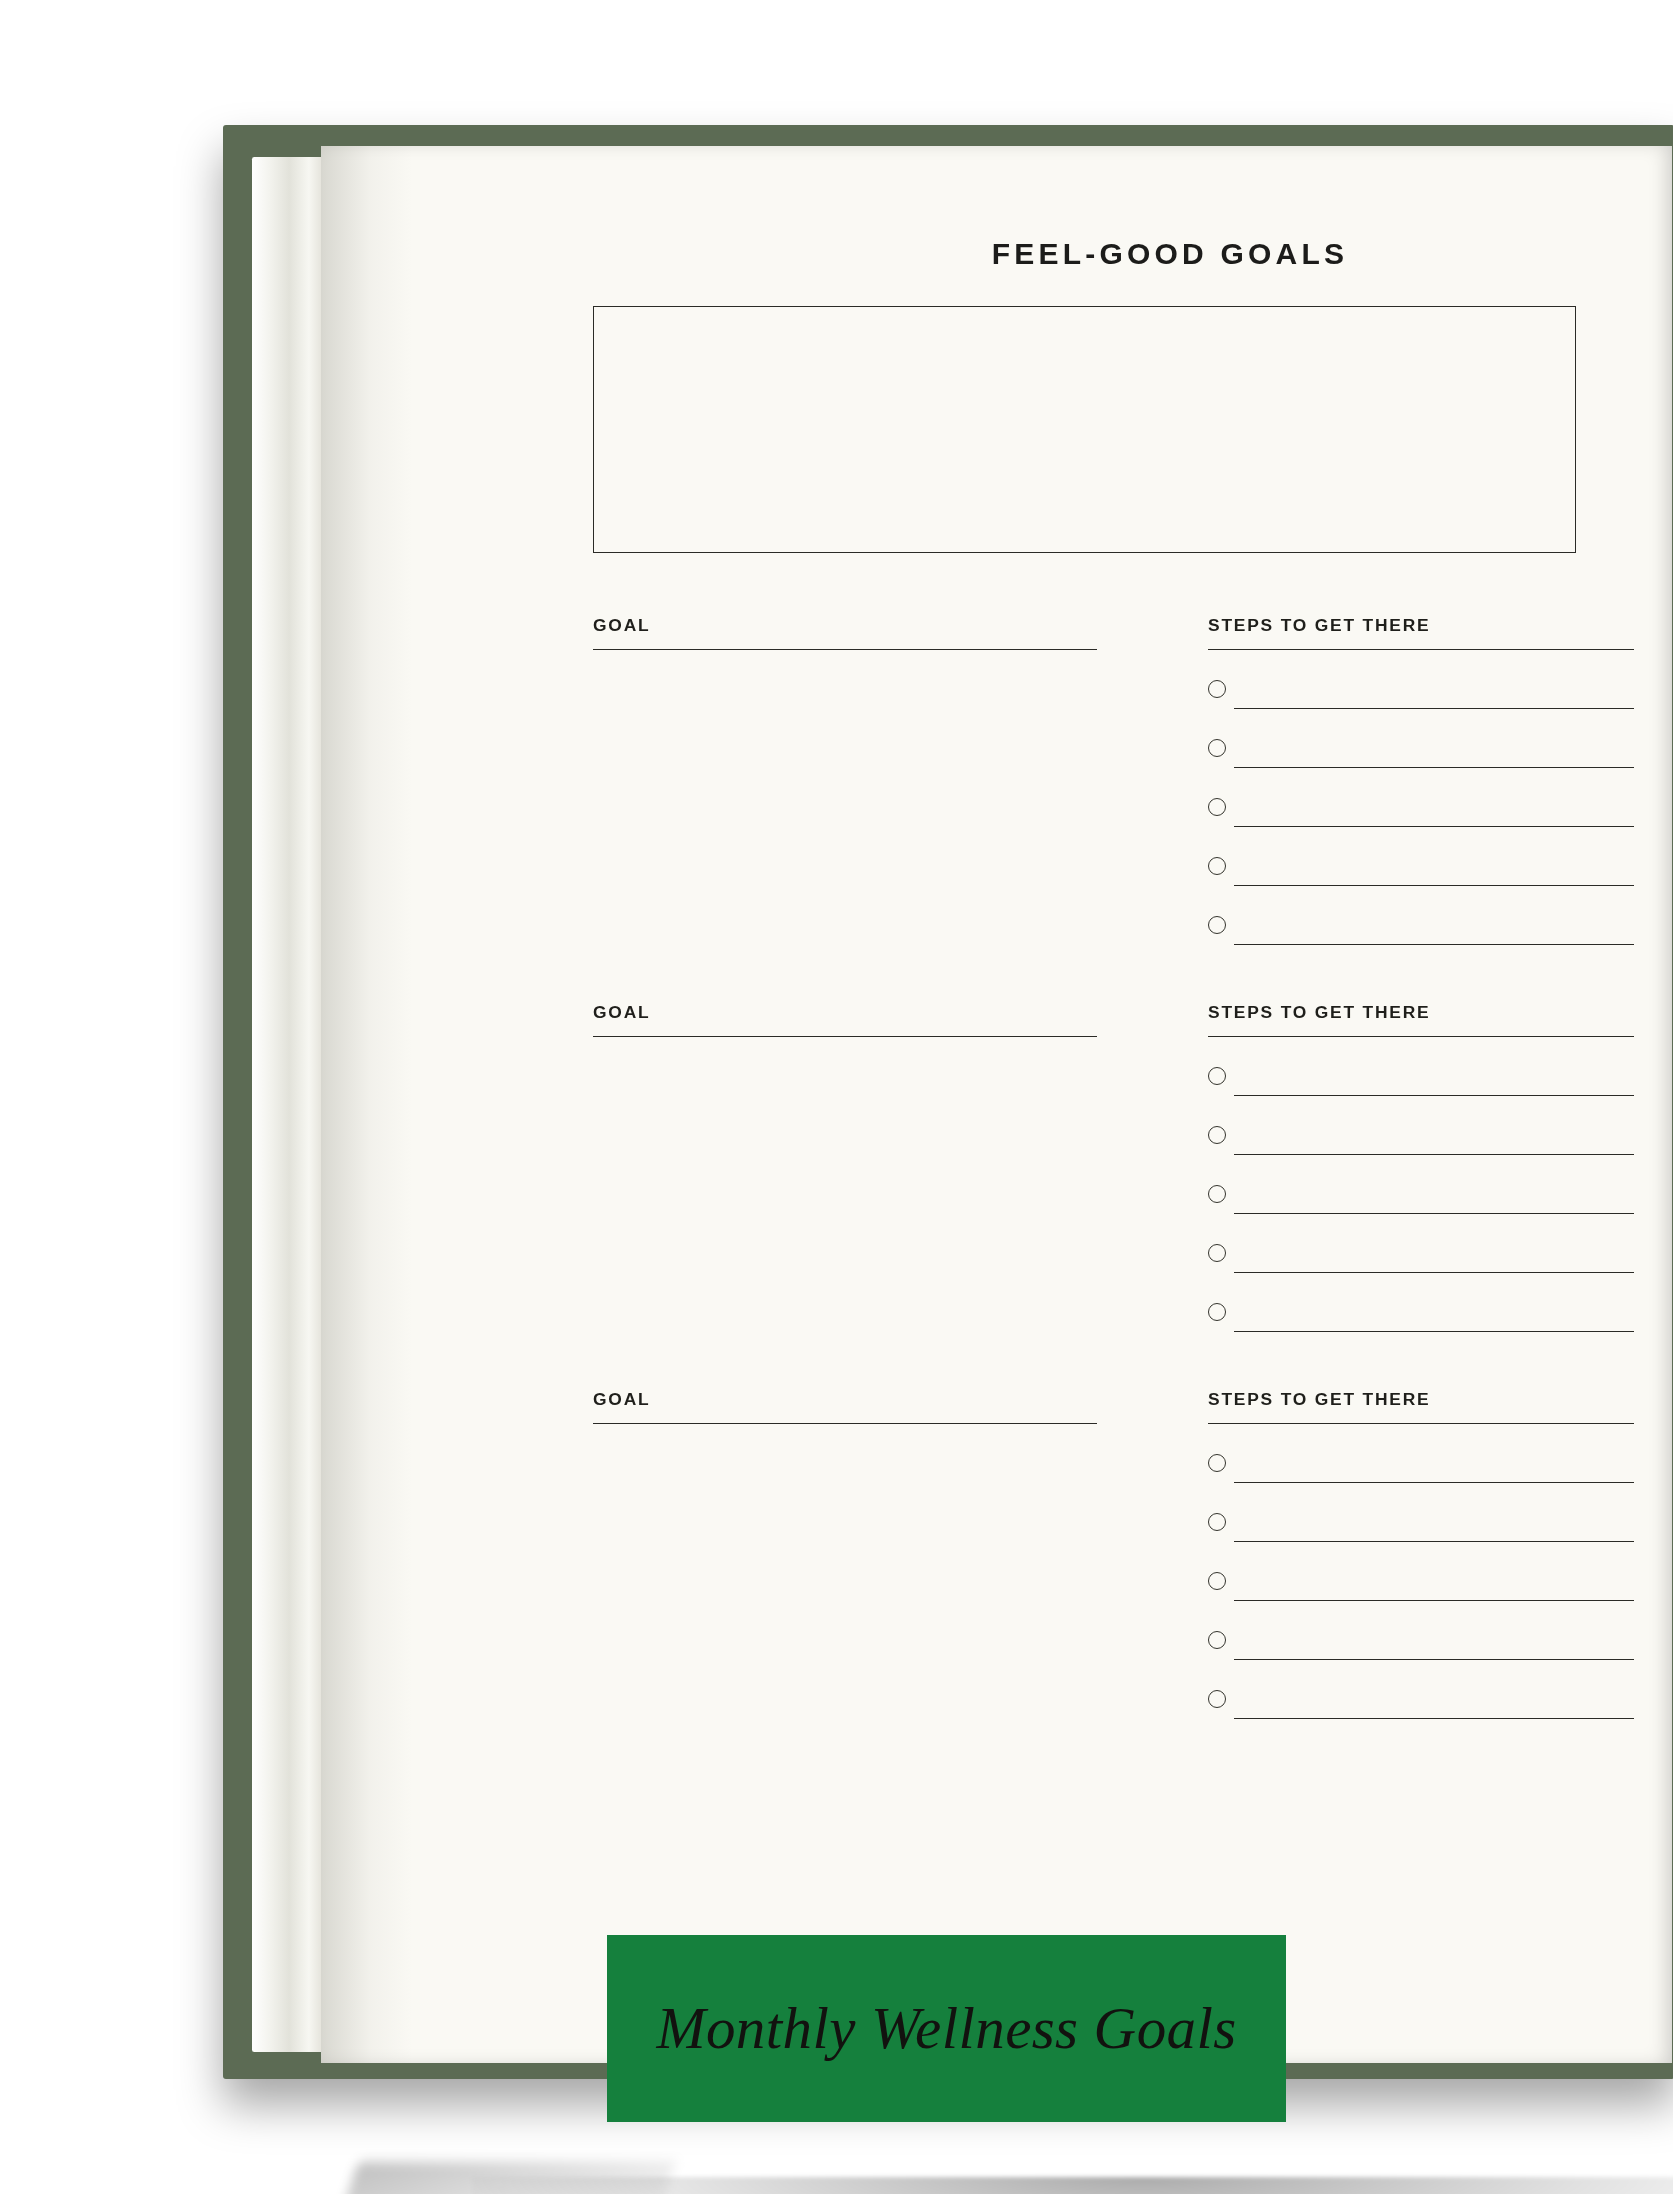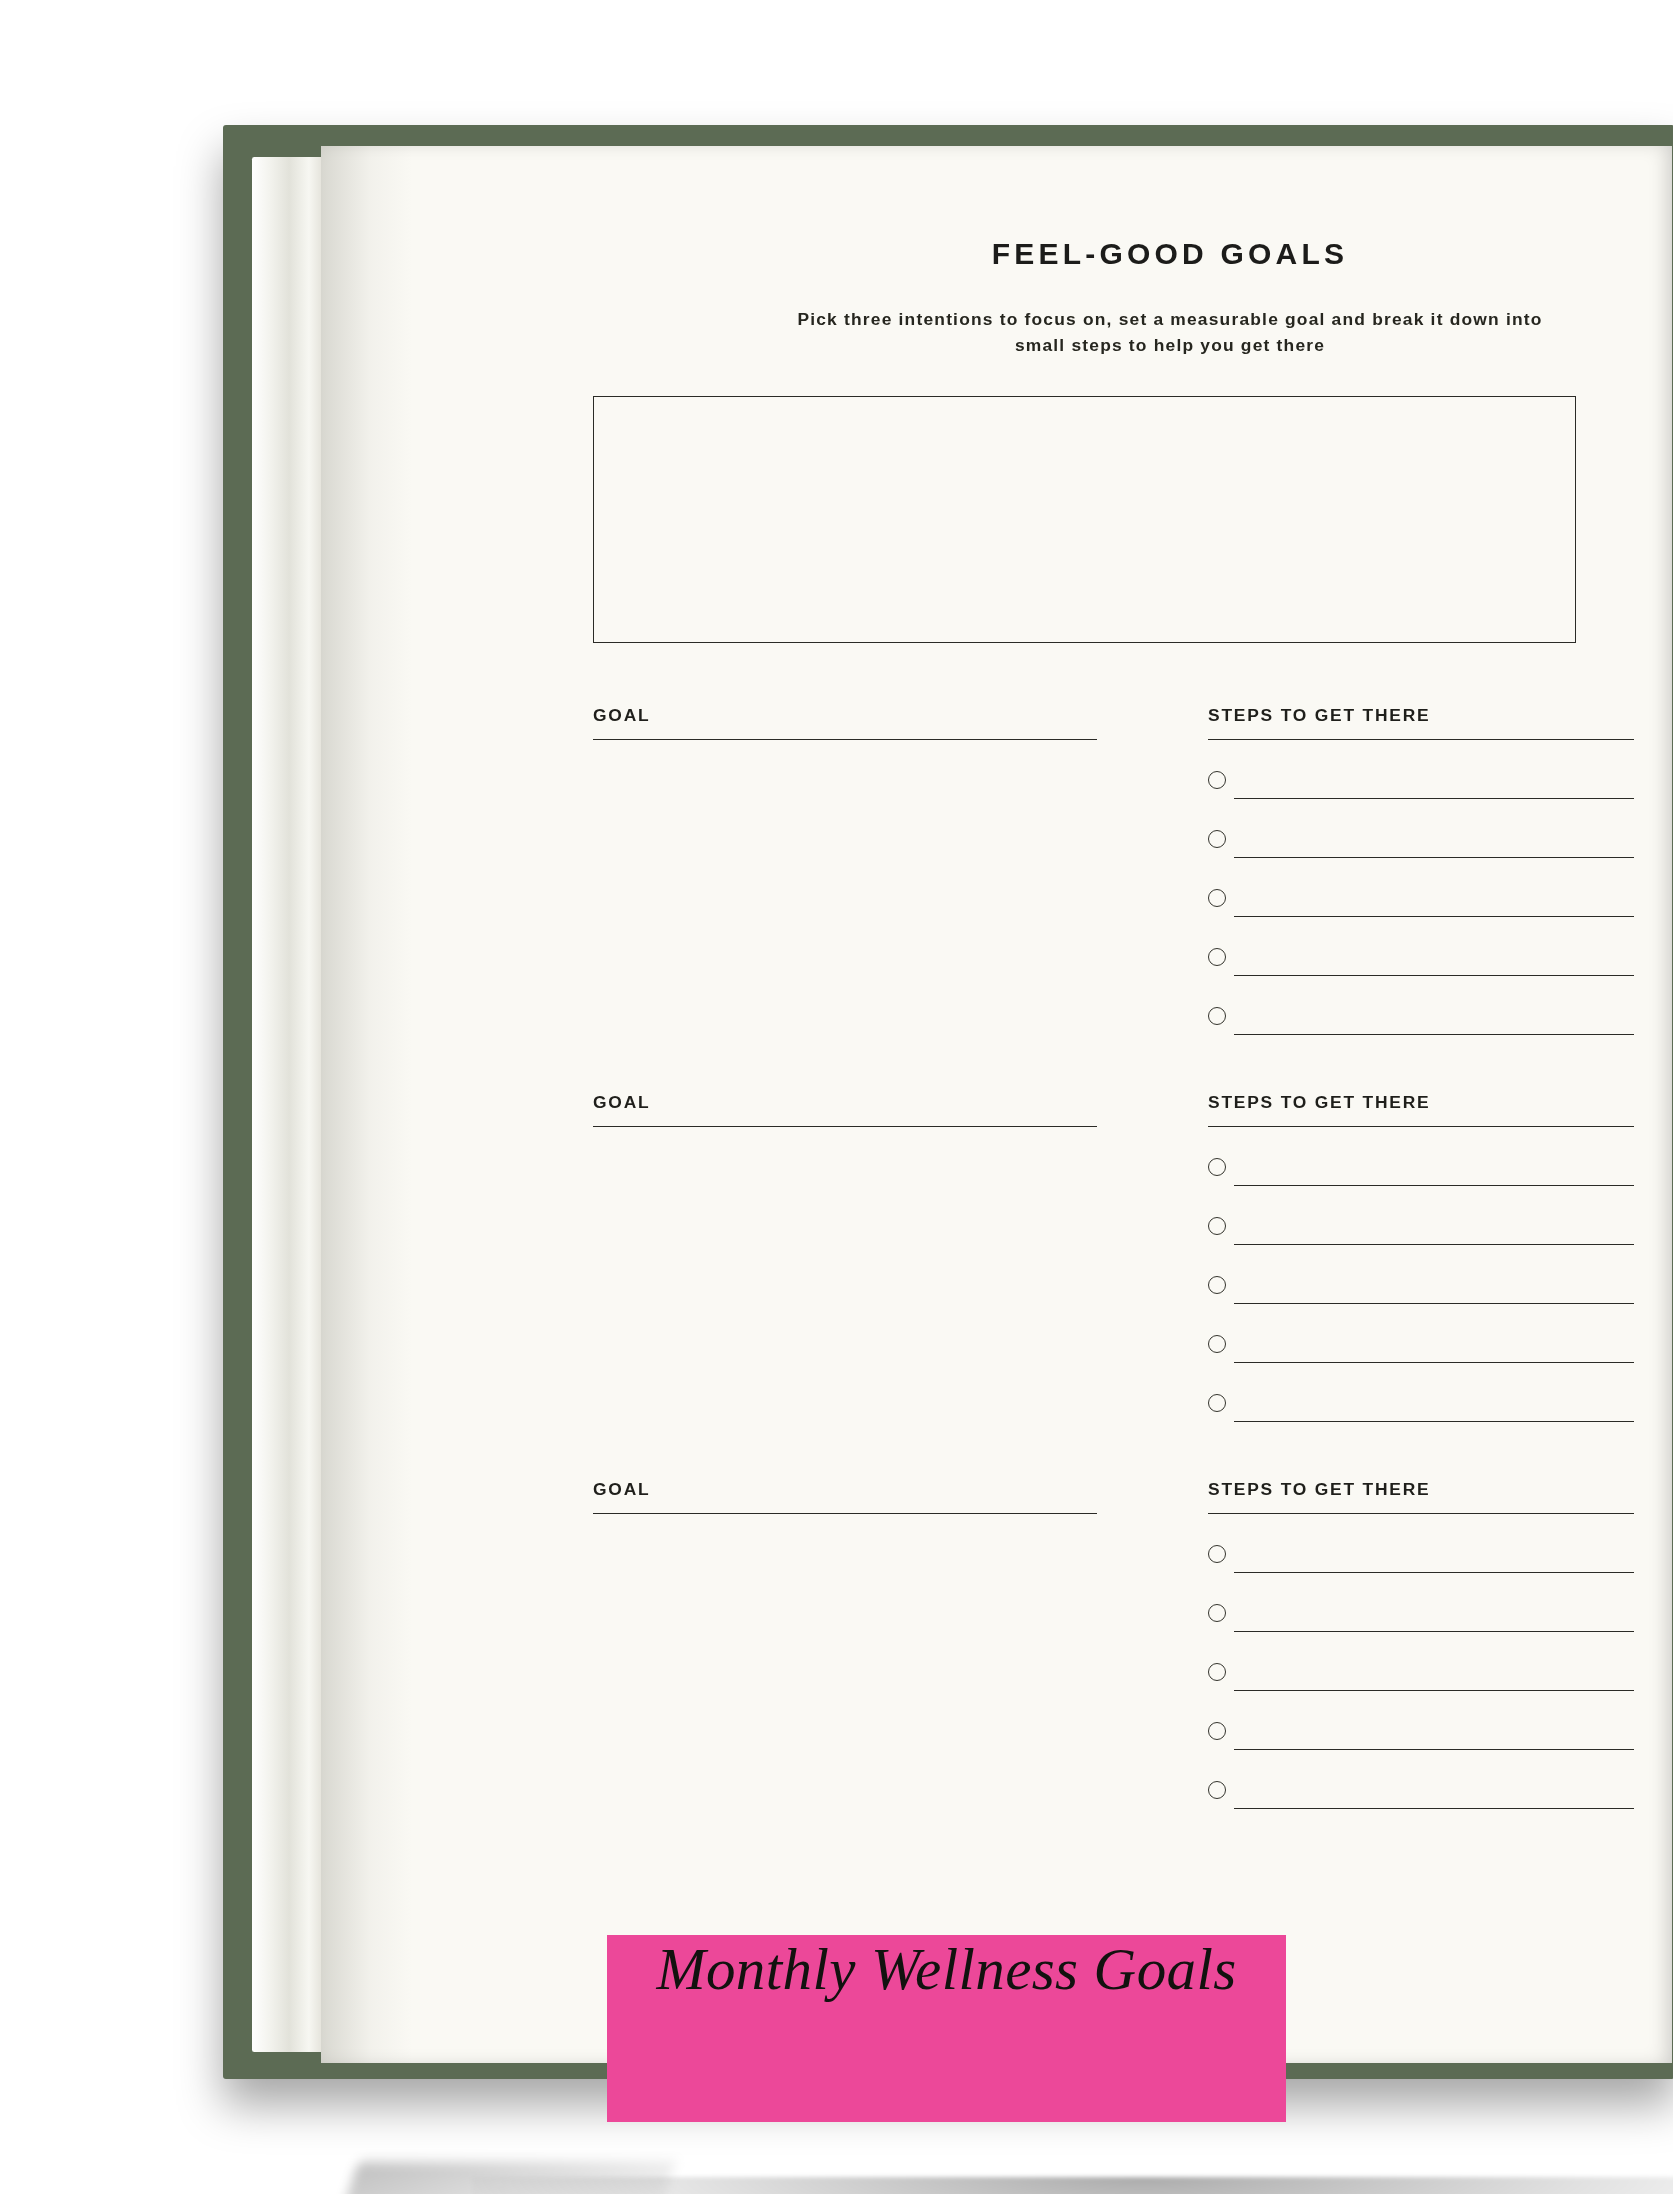--- a/index.html
+++ b/index.html
@@ -174,23 +174,23 @@
     margin-bottom: 0;
   }
 
   
   .banner {
     position: absolute;
     left: 607px;
     top: 1935px;
     width: 679px;
     height: 187px;
-    background: #ec4899;
+    background: #15803d;
     display: flex;
-    align-items: flex-start;
+    align-items: center;
     justify-content: center;
   }
   .banner-text {
     font-family: "Liberation Serif", serif;
     font-style: italic;
     font-size: 59px;
     color: #12120f;
     letter-spacing: 0.4px;
     white-space: nowrap;
   }
@@ -225,21 +225,20 @@
   <div class="page-edges"></div>
 
   <div class="page">
     <div class="page-inner">
       <div class="gutter"></div>
 
       <div class="content">
 
         <h1 class="title">FEEL-GOOD GOALS</h1>
 
-        <p class="subtitle">Pick three intentions to focus on, set a measurable goal and break it down into small steps to help you get there</p>
 
         <div class="note-box"></div>
 
         <div class="goal-block">
           <div class="goal-col">
             <div class="field-label">GOAL</div>
             <div class="rule"></div>
             <div class="goal-space"></div>
           </div>
           <div class="steps-col">

